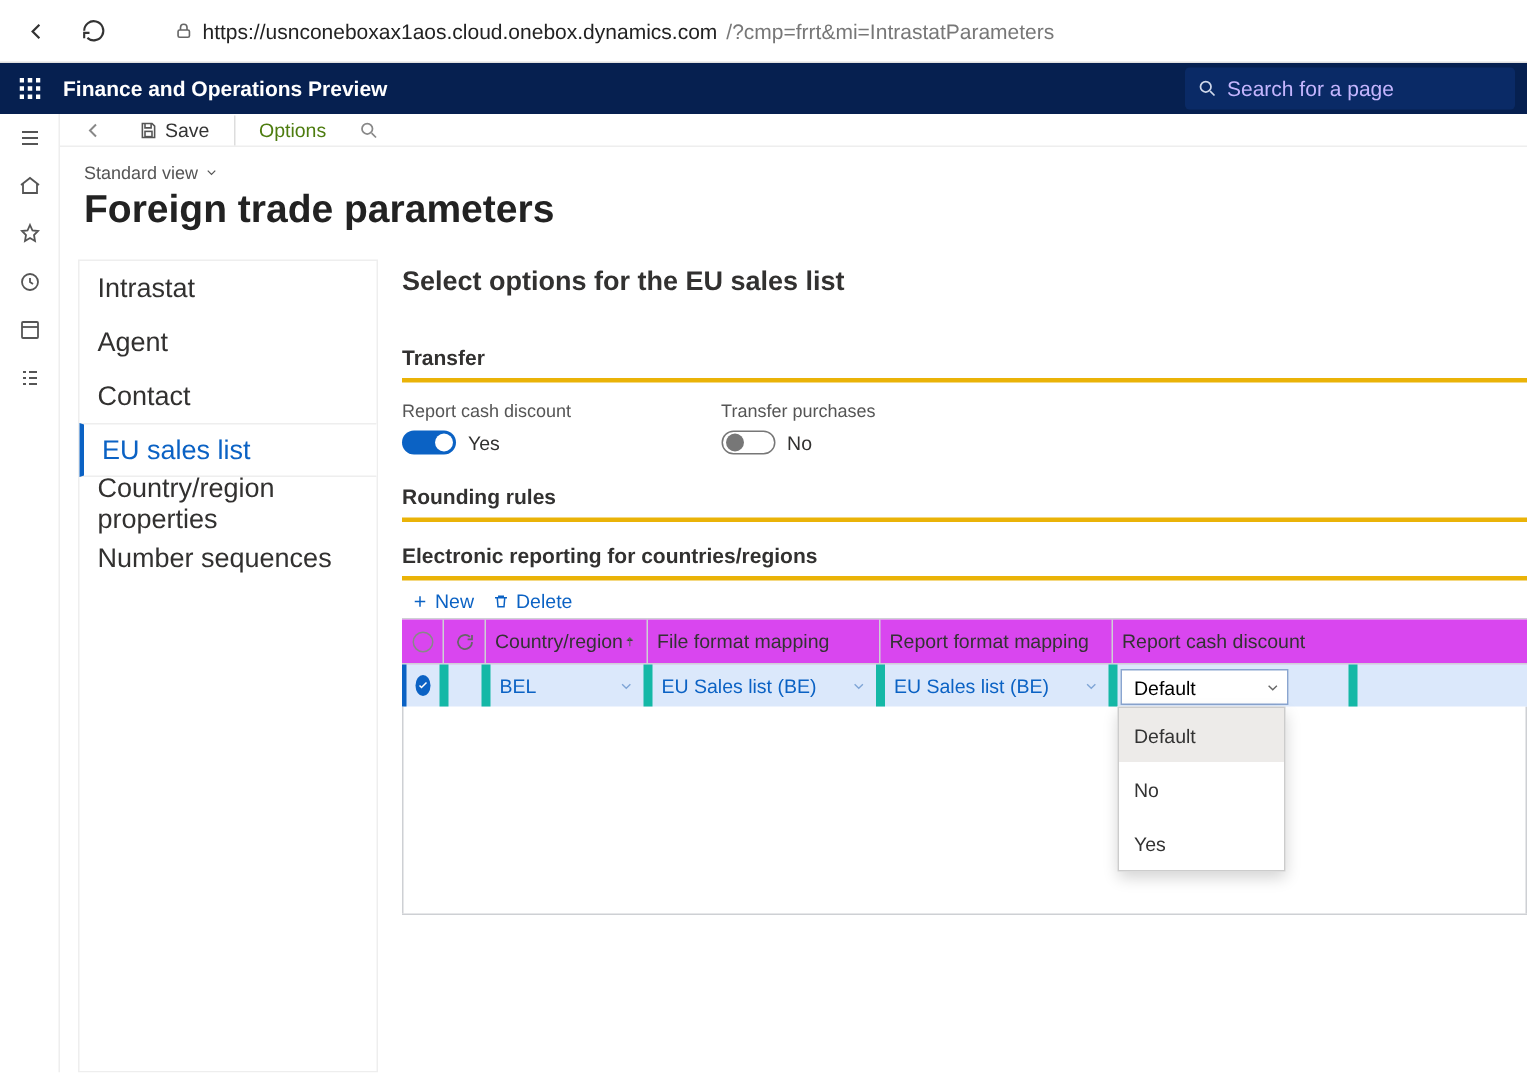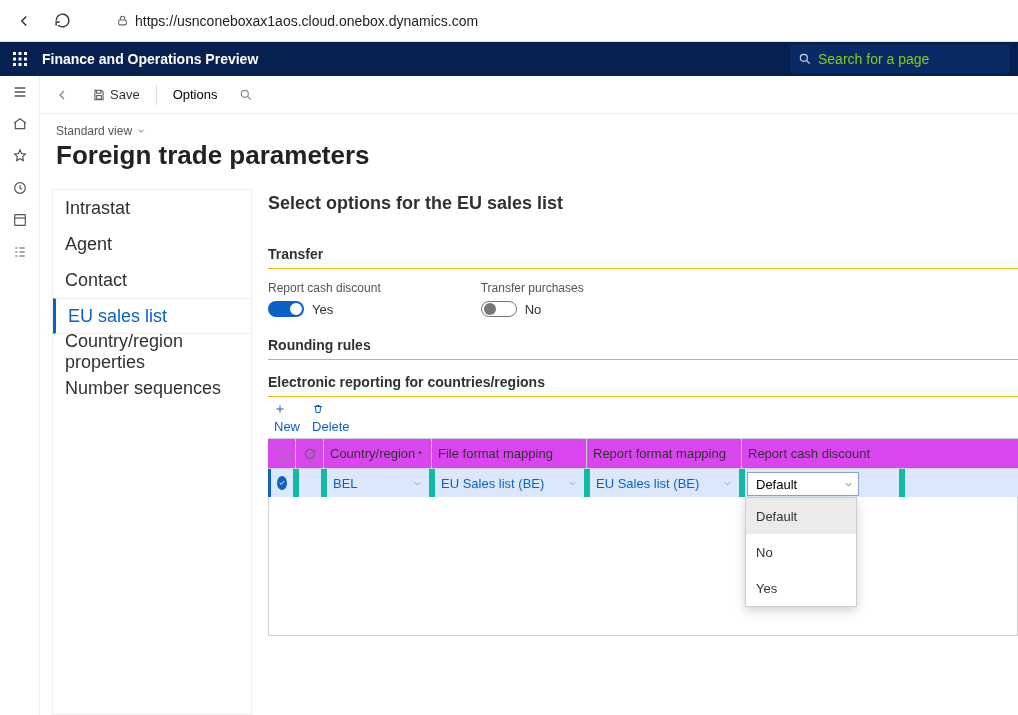--- a/index.html
+++ b/index.html
@@ -11,66 +11,66 @@
   .browser-bar .url { flex:1; font-size:14px; color:#666; display:flex; align-items:center; gap:6px;}
   .browser-bar .url .host { color:#222; }
   .browser-bar .url .path { color:#777; }
   .lock-icon { display:inline-flex; }
 
   
   .app-header { height:34px; background:#062050; color:#fff; display:flex; align-items:center; padding:0 0 0 0; font-size:14px;}
   .app-header .waffle { width:40px; height:34px; display:flex; align-items:center; justify-content:center; }
   .app-header .title { font-weight:600; margin-left:2px;}
   .app-header .spacer { flex:1; }
-  .app-header .search { background:#0a2a66; height:28px; width:220px; margin-right:8px; border-radius:3px; display:flex; align-items:center; padding:0 8px; color:#84cc16;}
+  .app-header .search { background:#0a2a66; height:28px; width:220px; margin-right:8px; border-radius:3px; display:flex; align-items:center; padding:0 8px; color:#c4b5fd;}
   .app-header .search svg { margin-right:6px;}
   
   
   .page-shell { position:absolute; top:76px; bottom:0; left:0; right:0; display:flex;}
   .left-rail { width:40px; border-right:1px solid #eee; display:flex; flex-direction:column; align-items:center; background:#fff; padding-top:6px; gap:12px; }
   .left-rail .rail-icon { width:20px; height:20px; display:flex; align-items:center; justify-content:center; color:#555;}
   
   .main-col { flex:1; display:flex; flex-direction:column; }
   
   
-  .action-bar { height:38px; border-bottom:1px solid #eee; display:flex; align-items:center; padding:0 8px; gap:10px;}
-  .action-bar .ab-btn { display:flex; align-items:center; gap:4px; color:#000000; height:30px; padding:0 6px;}
+  .action-bar { height:22px; border-bottom:1px solid #eee; display:flex; align-items:center; padding:0 8px; gap:10px;}
+  .action-bar .ab-btn { display:flex; align-items:center; gap:4px; color:#4d7c0f; height:30px; padding:0 6px;}
   .action-bar .ab-btn.save { color:#333; }
   .action-bar .divider { width:1px; height:20px; background:#ddd;}
   
   
   .page-head { padding:10px 16px 6px 16px;}
   .page-head .std { font-size:12px; color:#555; display:flex; align-items:center; gap:4px;}
   .page-head h1 { margin:2px 0 0 0; font-size:26px; font-weight:600; color:#222;}
   
   
   .body-split { flex:1; display:flex; padding:12px 0 0 12px;}
   .vtabs { width:200px; border:1px solid #eee;}
   .vtabs .vtab { height:36px; display:flex; align-items:center; padding:0 12px; color:#323130; font-size:18px;}
   .vtabs .vtab.active { border-left:3px solid #0b62c4; color:#0b62c4; background:#fff; border-top:1px solid #eee; border-bottom:1px solid #eee;}
   
   .content { flex:1; padding:0 0 0 16px; display:flex; flex-direction:column;}
   .content h2 { font-size:18px; margin:4px 0 18px 0; font-weight:600;}
   
-  .section-head { font-size:14px; font-weight:600; border-bottom:1px solid #eab308; padding:6px 0; margin-top:8px;}
+  .section-head { font-size:14px; font-weight:600; border-bottom:3px solid #eab308; padding:6px 0; margin-top:8px;}
   
   .toggles { display:flex; gap:100px; padding:12px 0 6px 0;}
   .t-col .t-label { font-size:12px; color:#555; margin-bottom:6px;}
   .toggle { display:flex; align-items:center; gap:8px;}
   .switch { width:36px; height:16px; border-radius:10px; position:relative; }
   .switch.on { background:#0b62c4;}
   .switch.off { background:#fff; border:1px solid #777;}
   .knob { width:12px; height:12px; border-radius:50%; background:#fff; position:absolute; top:2px;}
   .switch.on .knob { right:2px; background:#fff;}
   .switch.off .knob { left:2px; background:#777; top:1px;}
   .toggle .tval { font-size:13px;}
   
   
   .grid-toolbar { display:flex; gap:12px; padding:6px 0 4px 6px; color:#0b62c4; font-size:13px;}
-  .grid-toolbar .gt-btn { display:flex; gap:4px;flex-direction:column;}
+  .grid-toolbar .gt-btn { display:flex; align-items:center; gap:4px;}
   
   
   .grid { border-top:1px solid #ced0d4; border-bottom:1px solid #ced0d4; position:relative;}
   .grid .hdr { display:flex; height:30px; background:#d946ef; border-bottom:1px solid #ced0d4;}
   .grid .hdr .cell { border-right:1px solid #ced0d4; display:flex; align-items:center; padding:0 6px; font-size:13px; color:#333;}
   .grid .row { display:flex; height:28px; background:#dbe8fb; border-left:3px solid #0b62c4; position:relative;}
   .grid .row .cell { border-right:6px solid #14b8a6; display:flex; align-items:center; padding:0 6px; font-size:13px; color:#0b62c4;}
   .cell.sel { width:28px; justify-content:center;}
   .cell.c-country { width:108px; justify-content:space-between;}
   .cell.c-file { width:155px; justify-content:space-between;}
@@ -112,20 +112,21 @@
   </div>
   <div style="width:20px"></div>
   <div class="url">
     <span class="lock-icon">
       <svg width="13" height="13" viewBox="0 0 24 24" fill="none" stroke="#666" stroke-width="2">
           <rect x="5" y="11" width="14" height="9" rx="2"></rect>
           <path d="M8 11V8a4 4 0 0 1 8 0v3"></path>
         </svg>
     </span>
     <span class="host">https://usnconeboxax1aos.cloud.onebox.dynamics.com</span>
+      <span class="path">/?cmp=frrt&amp;mi=IntrastatParameters</span>
   </div>
 </div>
 
 <div class="app-header">
   <div class="waffle">
     <svg width="14" height="14" viewBox="0 0 14 14" fill="#fff">
         <rect x="0" y="0" width="3" height="3"></rect>
         <rect x="5.5" y="0" width="3" height="3"></rect>
         <rect x="11" y="0" width="3" height="3"></rect>
         <rect x="0" y="5.5" width="3" height="3"></rect>

